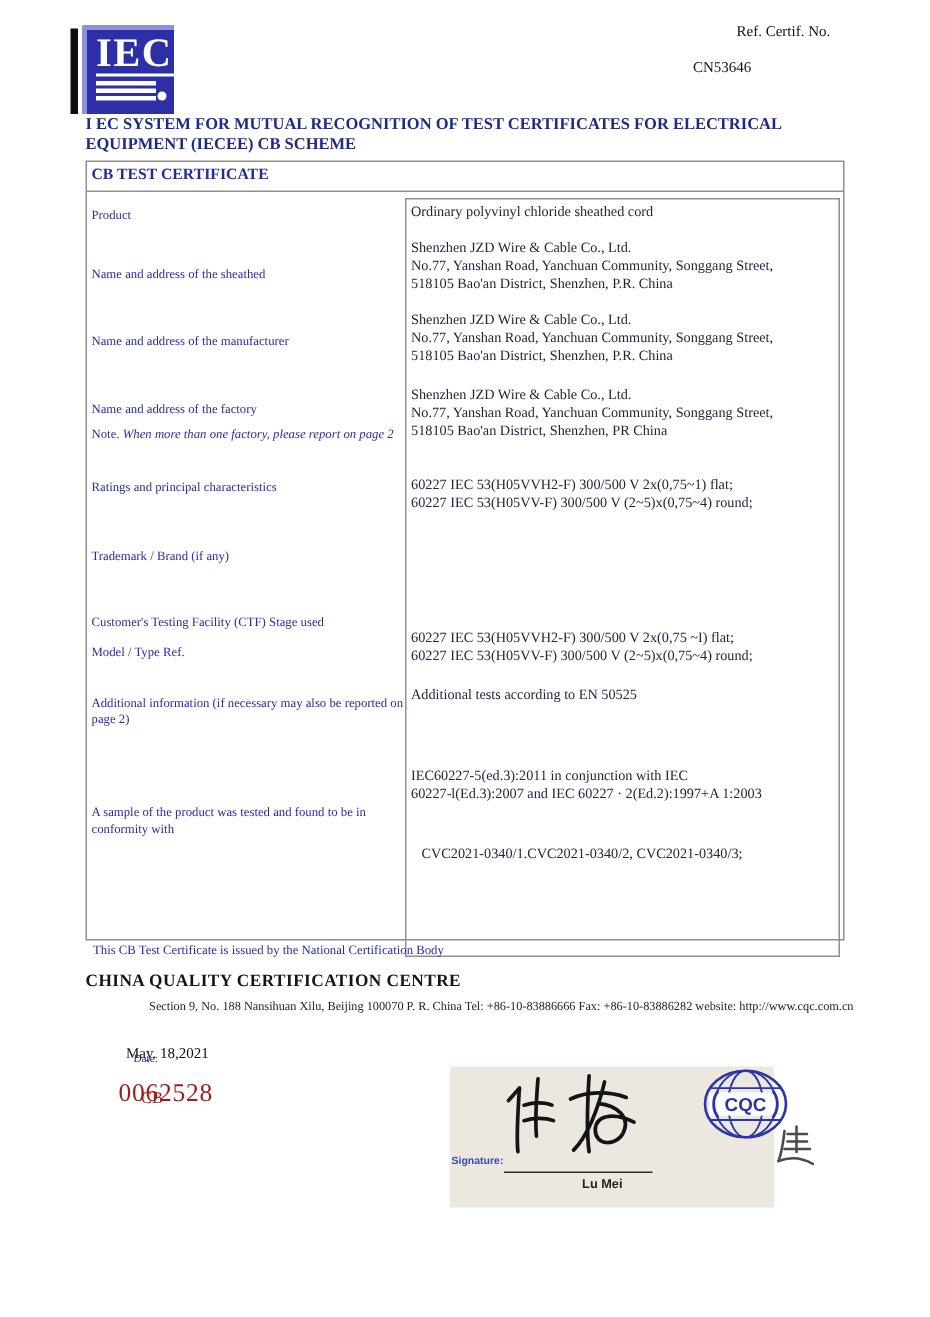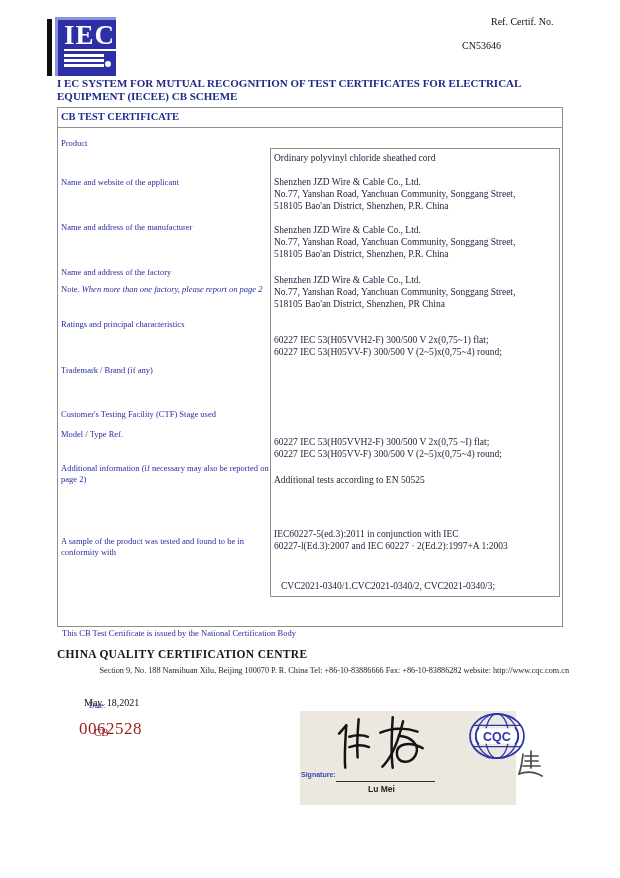--- a/index.html
+++ b/index.html
@@ -27,41 +27,41 @@
 
   
   .ref-label { left:443px; top:16px; font-size:10px; color:#101018;margin-left:48px; }
   .ref-no    { left:462px; top:40px; font-size:10px; color:#101018; }
   .scheme    { left:57px; top:77px; width:508px; font-size:11px; font-weight:bold; color:#1d2a86; line-height:13px; }
 
   
   .cert-box { left:57px; top:107px; width:506px; height:520px; border:1px solid #8f8f8f; }
   .cert-title { position:absolute; left:3px; top:3px; font-size:10.5px; font-weight:bold; color:#232c96; }
   .title-divider { position:absolute; left:0; top:19px; width:100%; border-bottom:1px solid #8f8f8f; }
-  .value-box { position:absolute; left:212px; top:24px; width:290px; height:449px; border:1px solid #8f8f8f; background:transparent;margin-top:16px; }
+  .value-box { position:absolute; left:212px; top:24px; width:290px; height:506px; border:1px solid #8f8f8f; background:transparent; }
   .lbl { position:absolute; left:3px; width:208px; font-size:8.5px; color:#282da0; line-height:10.5px; }
   .note-italic { font-style:italic; }
   .val { position:absolute; left:3px; width:283px; font-size:9.5px; color:#24243e; line-height:12px; }
   .indent { padding-left:7px; }
 
   
   .issued-note { left:62px; top:628px; font-size:8.5px; color:#282da0; }
   .org-name { left:57px; top:648px; font-size:11.5px; font-weight:bold; color:#151515; letter-spacing:0.3px; }
   .org-contact { left:57px; top:666px; width:512px; font-size:8.2px; color:#242424;text-align:right; }
   .date-label { left:57px; top:701px; font-size:7.5px; color:#282da0;padding-left:32px; }
   .date-value { left:84px; top:697px; font-size:10px; color:#101010; }
   .cb-prefix { left:58px; top:726px; font-size:11px; color:#9c1b1b;padding-left:36px; }
   .cb-number { left:79px; top:719px; font-size:17px; color:#9c1b1b; letter-spacing:0.5px; }
 
   
   .stamp-bg { left:300px; top:711px; width:216px; height:94px; background:#ece8df; }
   .sig-script { left:333px; top:712px; }
   .sig-label { left:301px; top:771px; font-size:7px; font-weight:bold; color:#3a49b4; font-family:"Liberation Sans","DejaVu Sans",sans-serif; }
   .sig-line { left:336px; top:781px; width:99px; border-top:1.5px solid #2e2e2e; }
-  .sig-name { left:332px; top:784px; width:99px; text-align:center; font-size:8.5px; font-weight:bold; color:#222222; font-family:"Liberation Sans","DejaVu Sans",sans-serif; }
+  .sig-name { left:316px; top:784px; width:99px; text-align:right; font-size:8.5px; font-weight:bold; color:#222222; font-family:"Liberation Sans","DejaVu Sans",sans-serif; }
   .cqc-logo { left:466px; top:710px; }
   .jian-char { left:517px; top:748px; }
 </style>
 </head>
 <body>
 
 <div class="page">
 
   <div class="abs logo-bar"></div>
   <div class="abs logo-square">
@@ -74,21 +74,21 @@
 
   <div class="abs ref-label">Ref. Certif. No.</div>
   <div class="abs ref-no">CN53646</div>
   <div class="abs scheme">I EC SYSTEM FOR MUTUAL RECOGNITION OF TEST CERTIFICATES FOR ELECTRICAL EQUIPMENT (IECEE) CB SCHEME</div>
 
   <div class="abs cert-box">
     <div class="cert-title">CB TEST CERTIFICATE</div>
     <div class="title-divider"></div>
 
     <div class="lbl" style="top:30px">Product</div>
-    <div class="lbl" style="top:69px">Name and website of the applicant</div>
+    <div class="lbl" style="top:69px">Name and address of the sheathed</div>
     <div class="lbl" style="top:159px">Name and address of the factory</div>
     <div class="lbl" style="top:114px">Name and address of the manufacturer</div>
     <div class="lbl" style="top:176px">
       <span>Note.</span>
       <span class="note-italic">When more than one factory, please report on page 2</span>
     </div>
     <div class="lbl" style="top:211px">Ratings and principal characteristics</div>
     <div class="lbl" style="top:257px">Trademark / Brand (if any)</div>
     <div class="lbl" style="top:301px">Customer's Testing Facility (CTF) Stage used</div>
     <div class="lbl" style="top:321px">Model / Type Ref.</div>

